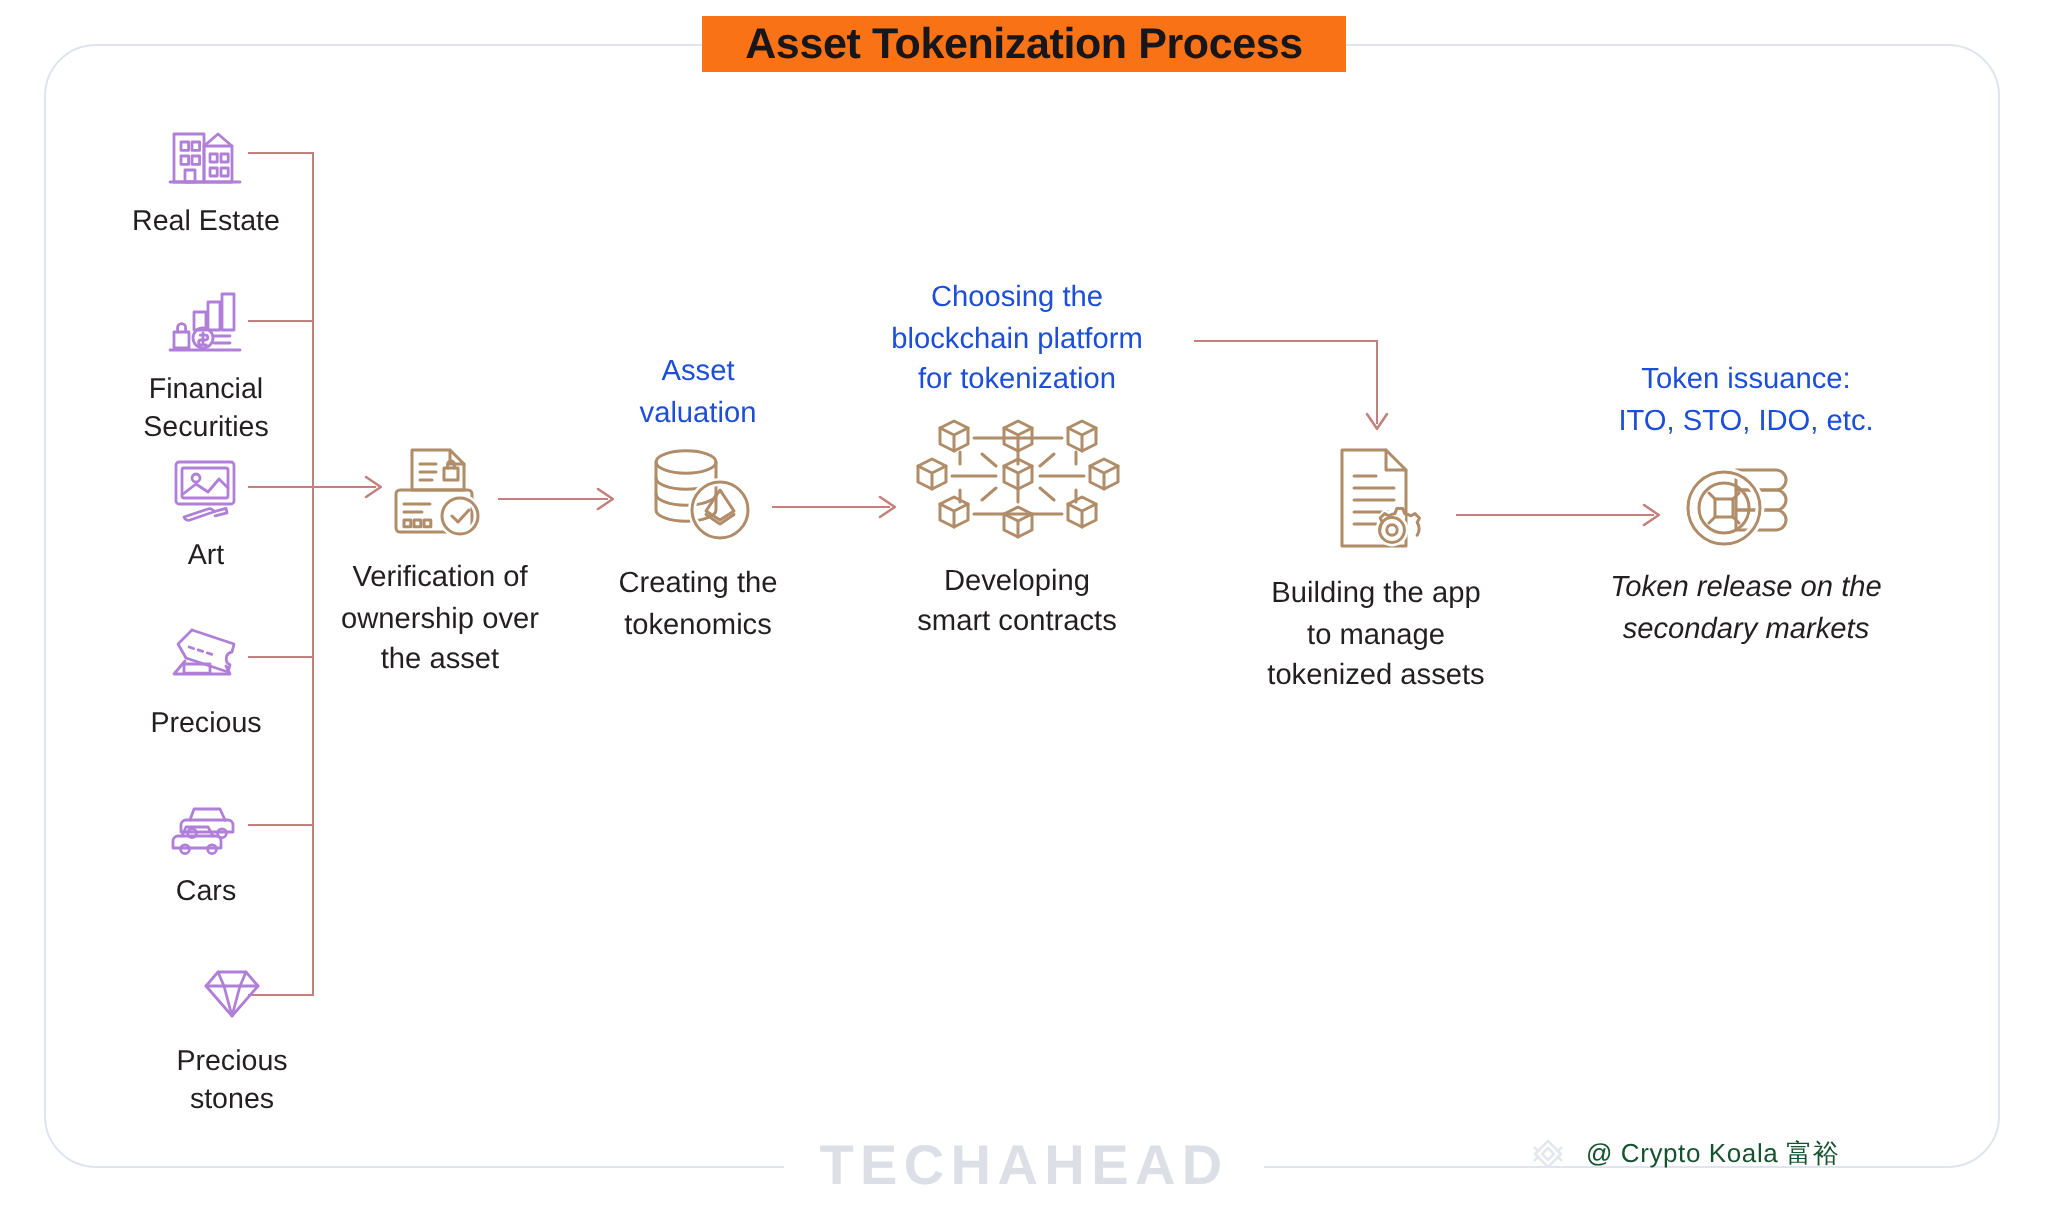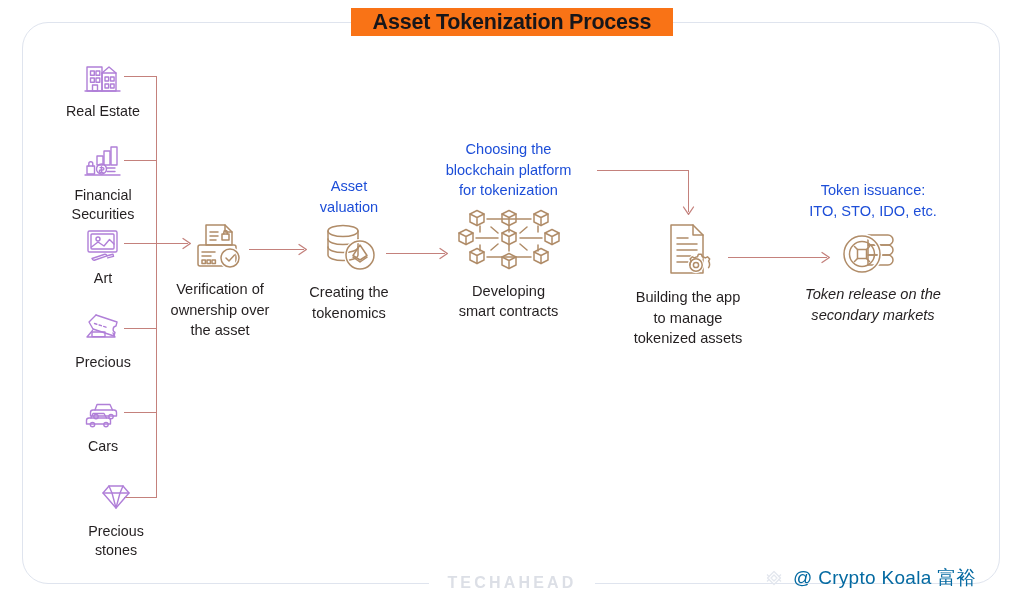--- a/index.html
+++ b/index.html
@@ -58,37 +58,37 @@
     left: 0;
     top: 570px;
     width: 1024px;
     text-align: center;
     pointer-events: none;
   }
   .footer-text {
     display: inline-block;
     background: #ffffff;
     padding: 0 18px;
-    font-size: 16px;
+    font-size: 28px;
     font-weight: bold;
     letter-spacing: 3.2px;
     color: #dcdfe6;
     line-height: 26px;
   }
 
   
   .watermark {
     position: absolute;
     left: 762px;
     top: 565px;
     display: flex;
     align-items: center;
     gap: 7px;
-    color: #0369a1;
-    font-size: 19px;
+    color: #14532d;
+    font-size: 13px;
     letter-spacing: 0.3px;
     white-space: nowrap;
   }
   .watermark .wm-logo { display: block; }
 
   
   .node {
     position: absolute;
     text-align: center;
   }

